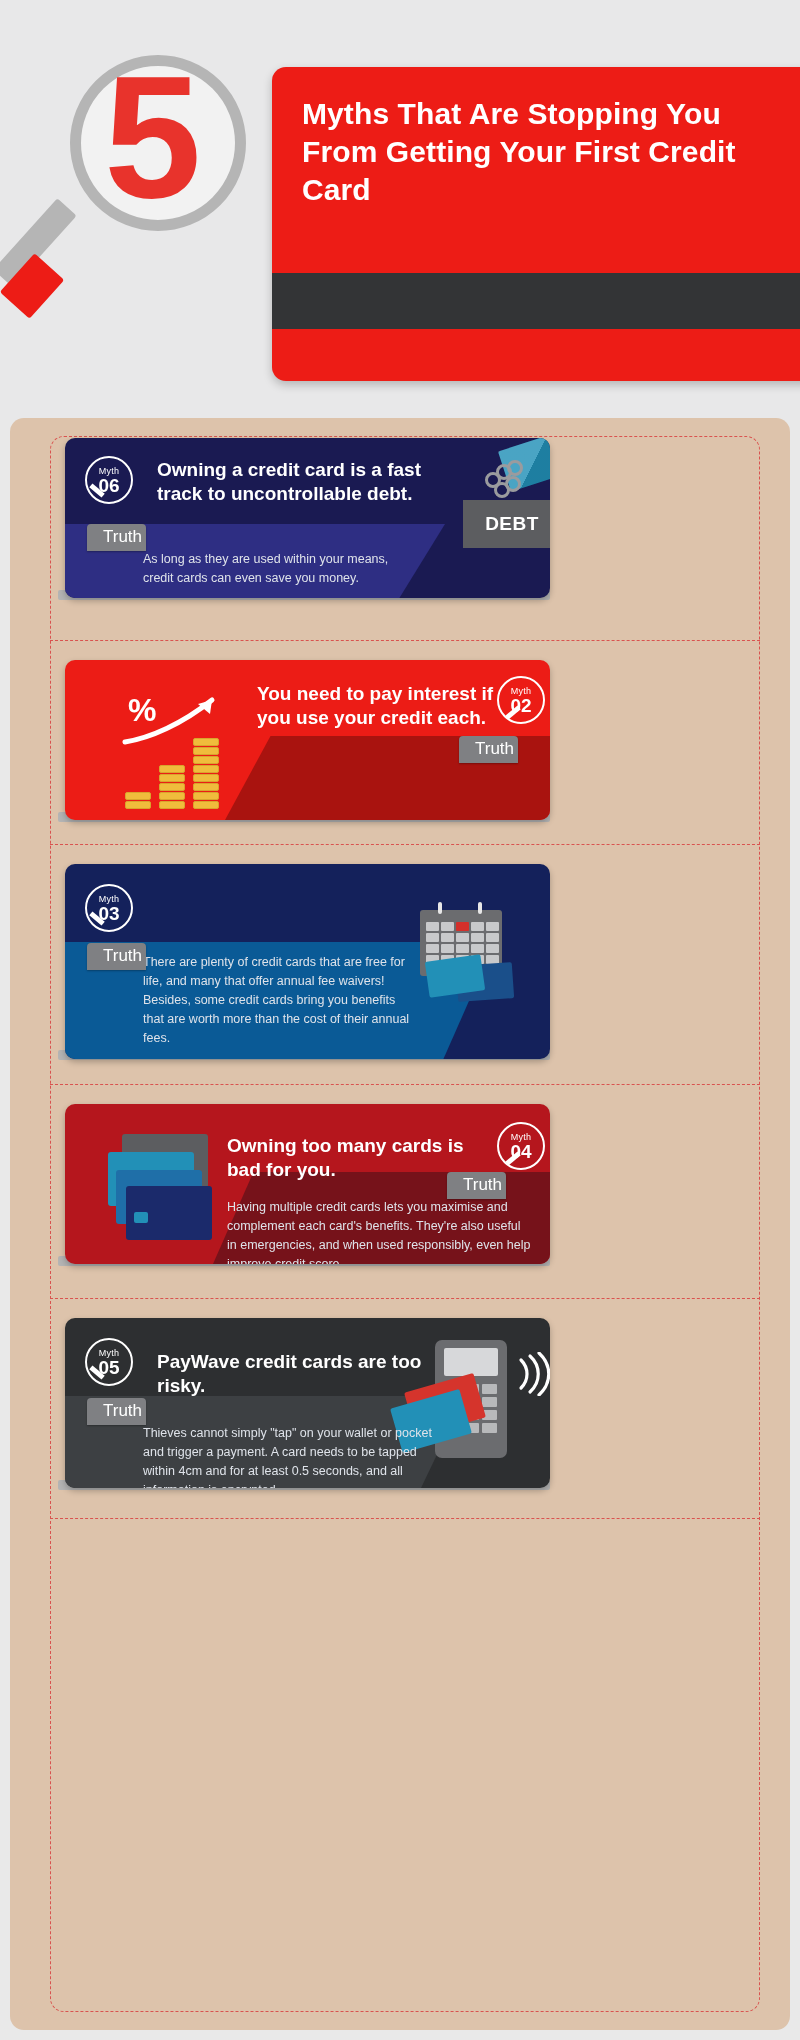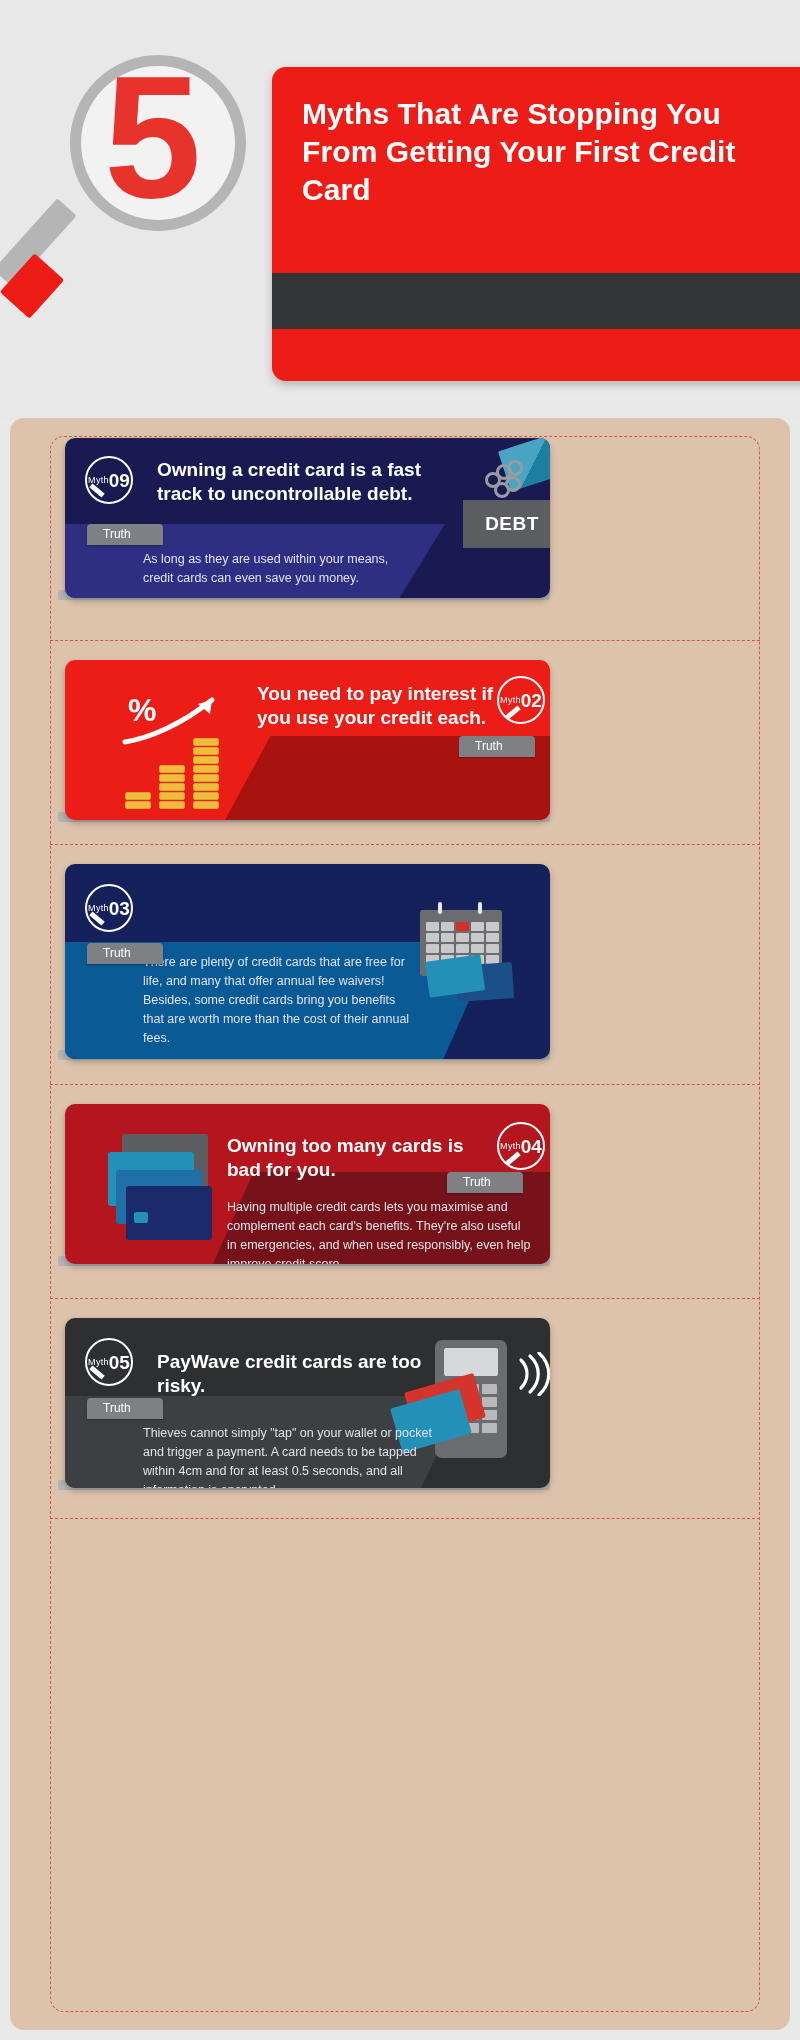--- a/index.html
+++ b/index.html
@@ -60,35 +60,35 @@
   
   .card {
     position: absolute; border-radius: 10px; overflow: hidden;
     box-shadow: 0 3px 6px rgba(0,0,0,.25);
   }
   .shadowbar { position: absolute; height: 10px; background: #b4b4b4; border-radius: 2px; }
 
   .myth-badge {
     position: absolute; width: 48px; height: 48px; border-radius: 50%;
     border: 2px solid #fff; color: #fff; text-align: center;
-    display: flex; flex-direction: row; justify-content: center; align-items: center;
+    display: flex; flex-direction: column; justify-content: center; align-items: center;
     z-index: 4;
   }
   .myth-badge .m1 { font-size: 9px; line-height: 10px; letter-spacing: .3px; }
   .myth-badge .m2 { font-size: 19px; line-height: 19px; font-weight: bold; }
   .badge-tail {
     position: absolute; width: 16px; height: 5px; background: #fff;
     transform: rotate(40deg); z-index: 3;
   }
 
   .headline { position: absolute; color: #fff; font-size: 19px; font-weight: bold; line-height: 1.26; z-index: 3; margin-left: 12px; }
 
   .truth-tab {
-    position: absolute; background: #7f8083; color: #fff; font-size: 12px;
-    padding: 3px 32px 4px 16px; border-radius: 4px 4px 0 0; z-index: 6;
+    position: absolute; background: #7f8083; color: #fff; font-size: 17px;
+    padding: 3px 4px 4px 16px; border-radius: 4px 4px 0 0; z-index: 6;
     box-shadow: 0 1px 2px rgba(0,0,0,.3);
   }
   .body-text { position: absolute; color: #dfe3ea; font-size: 12.5px; line-height: 1.52; z-index: 5; }
 
   
   #c1 { left: 55px; top: 20px; width: 485px; height: 160px; background: #1a1a52; }
   #c1 .lower {
     position: absolute; left: 0; top: 86px; width: 380px; height: 74px;
     background: #2e2e83; clip-path: polygon(0 0, 100% 0, 88% 100%, 0 100%);
   }
@@ -188,21 +188,21 @@
     <div class="panel-inner"></div>
 
     <div class="block" style="position:absolute;left:0;top:0;width:780px;height:222px;">
       <div class="shadowbar" style="left:48px; top:172px; width:492px;"></div>
       <div class="card" id="c1">
         <div class="lower"></div>
 
         <div class="badge-tail" style="left:24px; top:50px;"></div>
         <div class="myth-badge" style="left:20px; top:18px;">
           <span class="m1">Myth</span>
-          <span class="m2">09</span>
+          <span class="m2">06</span>
         </div>
 
         <div class="headline" style="left:80px; top:20px; width:310px;">Owning a credit card is a fast track to uncontrollable debt.</div>
 
         <div class="truth-tab" style="left:22px; top:86px;">Truth</div>
         <div class="body-text" style="left:78px; top:112px; width:260px;">As long as they are used within your means, credit cards can even save you money.</div>
 
         <div class="ill">
           <div class="blue-card-1"></div>
           <div class="chain">

